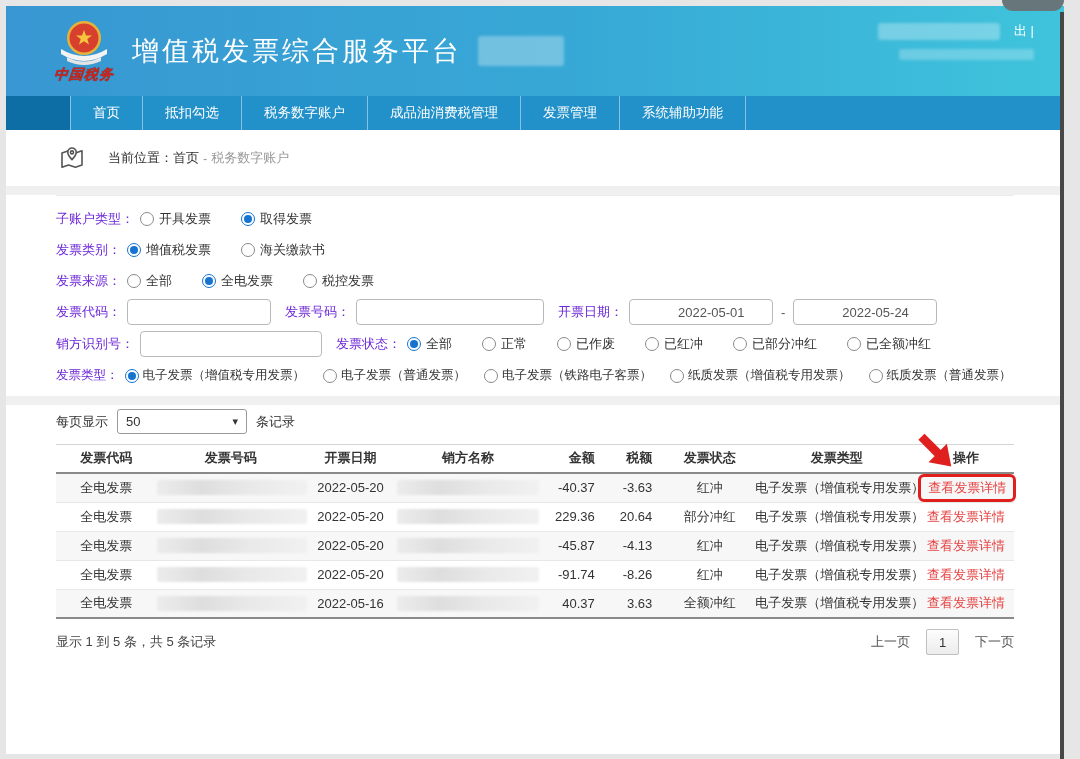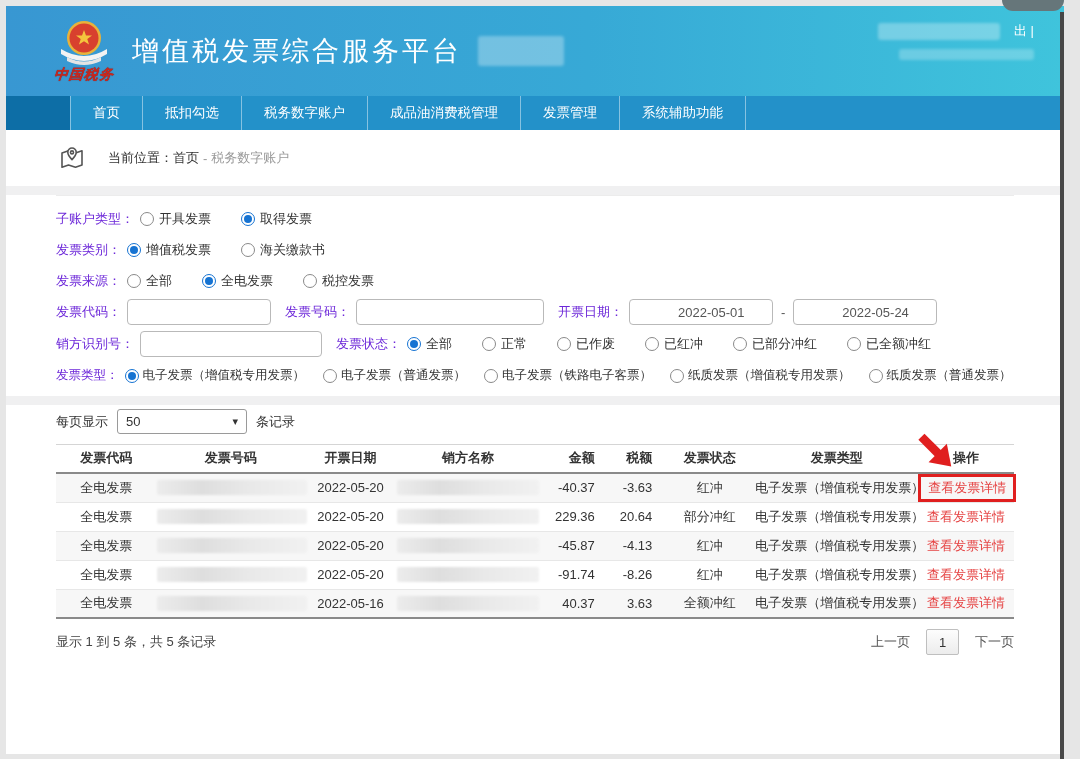--- a/index.html
+++ b/index.html
@@ -95,21 +95,21 @@
   tbody td { height:29px; text-align:center; border-bottom:1px solid #e7e7e7; white-space:nowrap; overflow:visible; }
   tbody tr:nth-child(odd) { background:#f7f7f7; }
   tbody tr:last-child td { border-bottom:2px solid #8a8a8a; }
   .c0{width:10.5%} .c1{width:15.5%} .c2{width:9.5%} .c3{width:15%} .c4{width:7%}
   .c5{width:6%} .c6{width:9.5%} .c7{width:17%} .c8{width:10%}
   th.c4, td.c4, th.c5, td.c5 { text-align:right; padding-right:12px; }
   .blur-block { height:15px; border-radius:2px; margin:0 auto; filter:blur(1.2px);
     background:linear-gradient(90deg,#ececec,#dedede 30%,#e9e9e9 62%,#f1f1f1); }
   .c1 .blur-block { width:150px; } .c3 .blur-block { width:142px; }
   .detail-link { color:#e64545; text-decoration:none; font-size:13px; }
-  .action-wrap { position:relative; display:inline-block; padding:2px 4px; }
+  .action-wrap { position:relative; display:inline-block; padding:2px 4px;border-radius:6px; }
   .action-wrap.hl { border:3px solid #e01f1f; padding:2px 7px; }
   .anno-arrow { position:absolute; width:46px; height:46px; left:-8px; top:-48px; z-index:5; }
 
   
   .table-footer { display:flex; align-items:center; margin-top:10px; font-size:13px; color:#444; }
   .pager { margin-left:auto; display:flex; align-items:center; }
   .pager-link { color:#555; cursor:pointer; }
   .page-box { width:33px; height:26px; border:1px solid #bfbfbf; border-radius:2px; margin:0 16px;
     background:linear-gradient(#fdfdfd,#ececec); display:flex; align-items:center; justify-content:center; color:#333; }
 </style>

